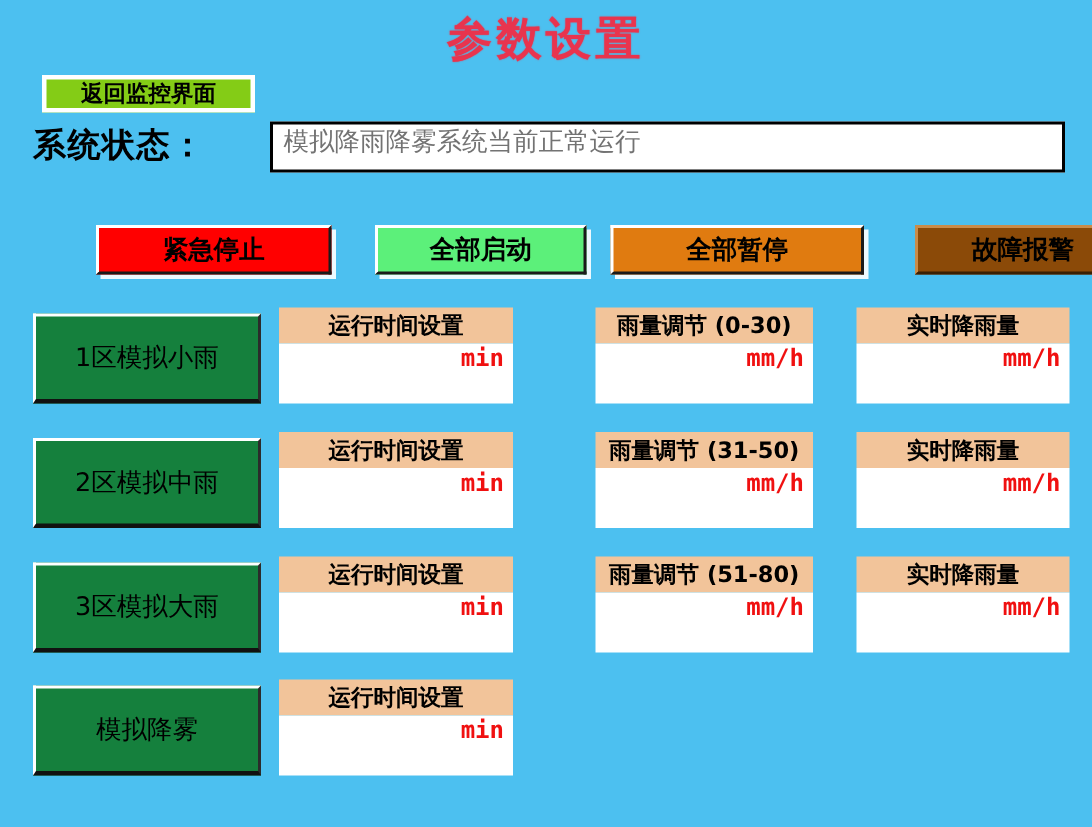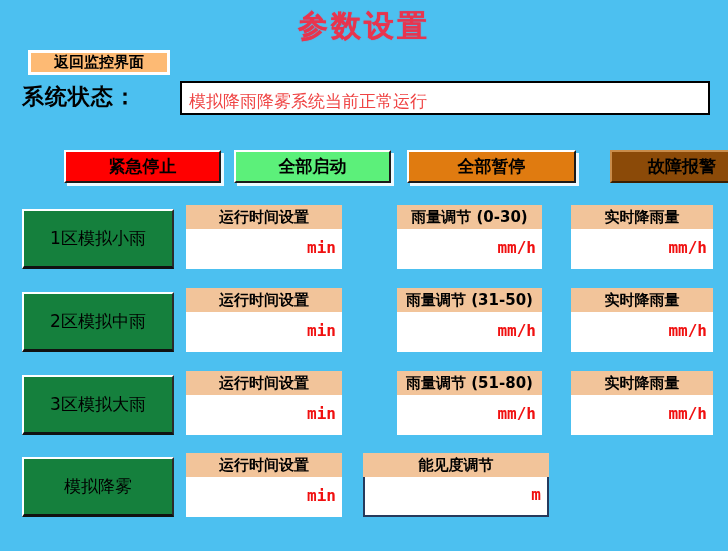--- a/index.html
+++ b/index.html
@@ -31,21 +31,21 @@
     text-shadow: 0 0 1px #e8344e;
   }
 
   
   #return-btn {
     position: absolute;
     left: 28px;
     top: 50px;
     width: 142px;
     height: 25px;
-    background: #fdba74;
+    background: #84cc16;
     border-top: 3px solid #ffffff;
     border-left: 3px solid #ffffff;
     border-right: 3px solid #ffffff;
     border-bottom: 3px solid #ffffff;
     box-sizing: border-box;
     display: flex;
     align-items: center;
     justify-content: center;
     font-size: 15px;
     font-weight: bold;
@@ -67,24 +67,24 @@
   #status-box {
     position: absolute;
     left: 180px;
     top: 81px;
     width: 530px;
     height: 34px;
     background: #ffffff;
     border: 2px solid #000000;
     box-sizing: border-box;
     display: flex;
-    align-items: flex-end;
+    align-items: flex-start;
     padding-left: 7px;
     font-size: 17px;
-    color: #ef4444;
+    color: #737373;
   }
 
   
   .top-btn {
     position: absolute;
     top: 150px;
     height: 33px;
     box-sizing: border-box;
     display: flex;
     align-items: center;
@@ -94,21 +94,21 @@
     color: #000000;
     cursor: pointer;
     border-top: 2px solid #ffffff;
     border-left: 2px solid #ffffff;
     border-right: 2px solid #1a1a1a;
     border-bottom: 2px solid #1a1a1a;
     box-shadow: 3px 3px 0 rgba(255,255,255,0.9);
     margin-left: 44px;
   }
   #btn-estop      { left: 20px;  width: 157px; background: #ff0000; }
-  #btn-start-all  { left: 190px; width: 157px; background: #5cf07a; }
+  #btn-start-all  { left: 206px; width: 141px; background: #5cf07a; }
   #btn-pause-all  { left: 363px; width: 169px; background: #e07b10; }
   #btn-alarm      { left: 566px; width: 144px; background: #8b4a08;
                     border-top-color:#c98c4a; border-left-color:#c98c4a;
                     border-right-color:#3a1f02; border-bottom-color:#3a1f02;
                     box-shadow:none; }
 
   
   .zone-row { position: absolute; left: 0; width: 728px; height: 66px; }
   #row-0 { top: 205px; }
   #row-1 { top: 288px; }
@@ -148,21 +148,21 @@
     justify-content: center;
     font-size: 15px;
     font-weight: bold;
     color: #000000;
     box-sizing: border-box;
   }
   .field-input {
     height: 40px;
     background: #ffffff;
     display: flex;
-    align-items: center;
+    align-items: flex-start;
     justify-content: flex-end;
     padding: 0 6px 4px 0;
     box-sizing: border-box;
     font-size: 16px;
     font-weight: bold;
     color: #f01010;
     font-family: "DejaVu Sans Mono", "Liberation Mono", monospace;
     cursor: text;
   }
   .field-input.bordered {
@@ -270,20 +270,13 @@
 
 <div class="zone-row" id="row-3">
   <div class="zone-btn">模拟降雾</div>
   <div class="field col-time">
     <div class="field-header">运行时间设置</div>
     <div class="field-input">
       <span></span>
       <span>min</span>
     </div>
   </div>
-  <div class="field col-vis">
-    <div class="field-header">能见度调节</div>
-    <div class="field-input bordered">
-      <span></span>
-      <span>m</span>
-    </div>
-  </div>
 </div>
 
 </body></html>

